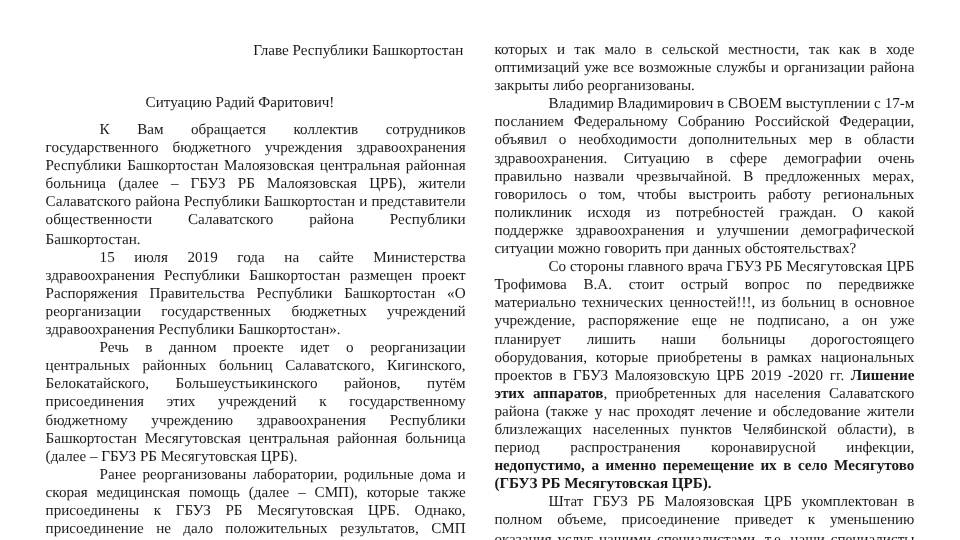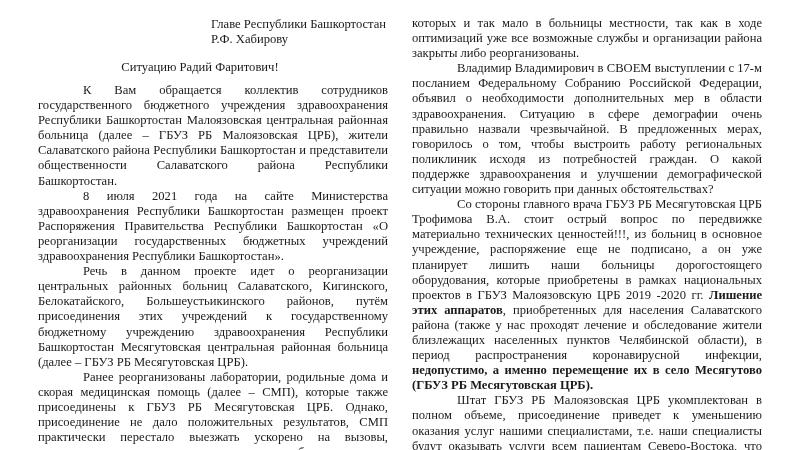--- a/index.html
+++ b/index.html
@@ -1,49 +1,48 @@
 <!DOCTYPE html>
 <html><head>
 <meta charset="utf-8">
 <style>
   html, body { margin: 0; padding: 0; background: #ffffff; }
   body { width: 800px; height: 450px; overflow: hidden; position: relative;
          font-family: "Liberation Serif", "DejaVu Serif", serif; color: #1a1a1a; }
-  .page { position: absolute; top: 0; height: 382px; }
+  .page { position: absolute; top: 18px; height: 382px; }
   .left { left: 0; width: 400px; }
   .right { left: 400px; width: 400px; }
   .col { position: absolute; font-size: 12.6px; line-height: 15.1px; }
   .left .col { left: 38px; width: 350px; }
   .right .col { left: 12px; width: 350px; }
   .addressee { position: absolute; left: 211px; top: 17px; font-size: 12.6px; line-height: 15.1px; }
   .salutation { position: absolute; left: 0; width: 400px; top: 60px; text-align: center;
                 font-size: 12.6px; line-height: 15.1px; }
   .para { text-align: justify; text-align-last: left; margin: 0; text-indent: 45px; }
   b { font-weight: bold; }
   .noindent { text-indent: 0; }
 </style>
 </head>
 <body>
 
 <div class="page left">
   <div class="addressee">
     <div>Главе Республики Башкортостан</div>
-    <div>Р.Ф. Хабирову</div>
   </div>
   <div class="salutation">Ситуацию Радий Фаритович!</div>
   <div class="col" style="top:83px;">
     <p class="para">К Вам обращается коллектив сотрудников государственного бюджетного учреждения здравоохранения Республики Башкортостан Малоязовская центральная районная больница (далее – ГБУЗ РБ Малоязовская ЦРБ), жители Салаватского района Республики Башкортостан и представители общественности Салаватского района Республики Башкортостан.</p>
-    <p class="para">8 июля 2021 года на сайте Министерства здравоохранения Республики Башкортостан размещен проект Распоряжения Правительства Республики Башкортостан «О реорганизации государственных бюджетных учреждений здравоохранения Республики Башкортостан».</p>
+    <p class="para">15 июля 2019 года на сайте Министерства здравоохранения Республики Башкортостан размещен проект Распоряжения Правительства Республики Башкортостан «О реорганизации государственных бюджетных учреждений здравоохранения Республики Башкортостан».</p>
     <p class="para">Речь в данном проекте идет о реорганизации центральных районных больниц Салаватского, Кигинского, Белокатайского, Большеустьикинского районов, путём присоединения этих учреждений к государственному бюджетному учреждению здравоохранения Республики Башкортостан Месягутовская центральная районная больница (далее – ГБУЗ РБ Месягутовская ЦРБ).</p>
     <p class="para">Ранее реорганизованы лаборатории, родильные дома и скорая медицинская помощь (далее – СМП), которые также присоединены к ГБУЗ РБ Месягутовская ЦРБ. Однако, присоединение не дало положительных результатов, СМП практически перестало выезжать ускорено на вызовы, уменьшилось количество выездов, если ранее обслуживалось за смену 17-18 адресов, то на сегодняшний день обслуживается не более 6-7 адресов, оказание медицинской помощи населению данных районов ухудшилось.</p>
 
   </div>
 </div>
 
 <div class="page right">
   <div class="col" style="top:16px;">
-    <p class="para noindent">которых и так мало в больницы местности, так как в ходе оптимизаций уже все возможные службы и организации района закрыты либо реорганизованы.</p>
+    <p class="para noindent">которых и так мало в сельской местности, так как в ходе оптимизаций уже все возможные службы и организации района закрыты либо реорганизованы.</p>
     <p class="para">Владимир Владимирович в СВОЕМ выступлении с 17-м посланием Федеральному Собранию Российской Федерации, объявил о необходимости дополнительных мер в области здравоохранения. Ситуацию в сфере демографии очень правильно назвали чрезвычайной. В предложенных мерах, говорилось о том, чтобы выстроить работу региональных поликлиник исходя из потребностей граждан. О какой поддержке здравоохранения и улучшении демографической ситуации можно говорить при данных обстоятельствах?</p>
     <p class="para"><span>Со стороны главного врача ГБУЗ РБ Месягутовская ЦРБ Трофимова В.А. стоит острый вопрос по передвижке материально технических ценностей!!!, из больниц в основное учреждение, распоряжение еще не подписано, а он уже планирует лишить наши больницы дорогостоящего оборудования, которые приобретены в рамках национальных проектов в ГБУЗ Малоязовскую ЦРБ 2019 -2020 гг. </span><b>Лишение этих аппаратов</b><span>, приобретенных для населения Салаватского района (также у нас проходят лечение и обследование жители близлежащих населенных пунктов Челябинской области), в период распространения коронавирусной инфекции, </span><b>недопустимо, а именно перемещение их в село Месягутово (ГБУЗ РБ Месягутовская ЦРБ).</b></p>
     <p class="para">Штат ГБУЗ РБ Малоязовская ЦРБ укомплектован в полном объеме, присоединение приведет к уменьшению оказания услуг нашими специалистами, т.е. наши специалисты будут оказывать услуги всем пациентам Северо-Востока, что также ухудшит оказание помощи местному населению. Демографическая ситуация в районе стабильная, прирост населения также имеется.</p>
 
   </div>
 </div>
 
 </body></html>

